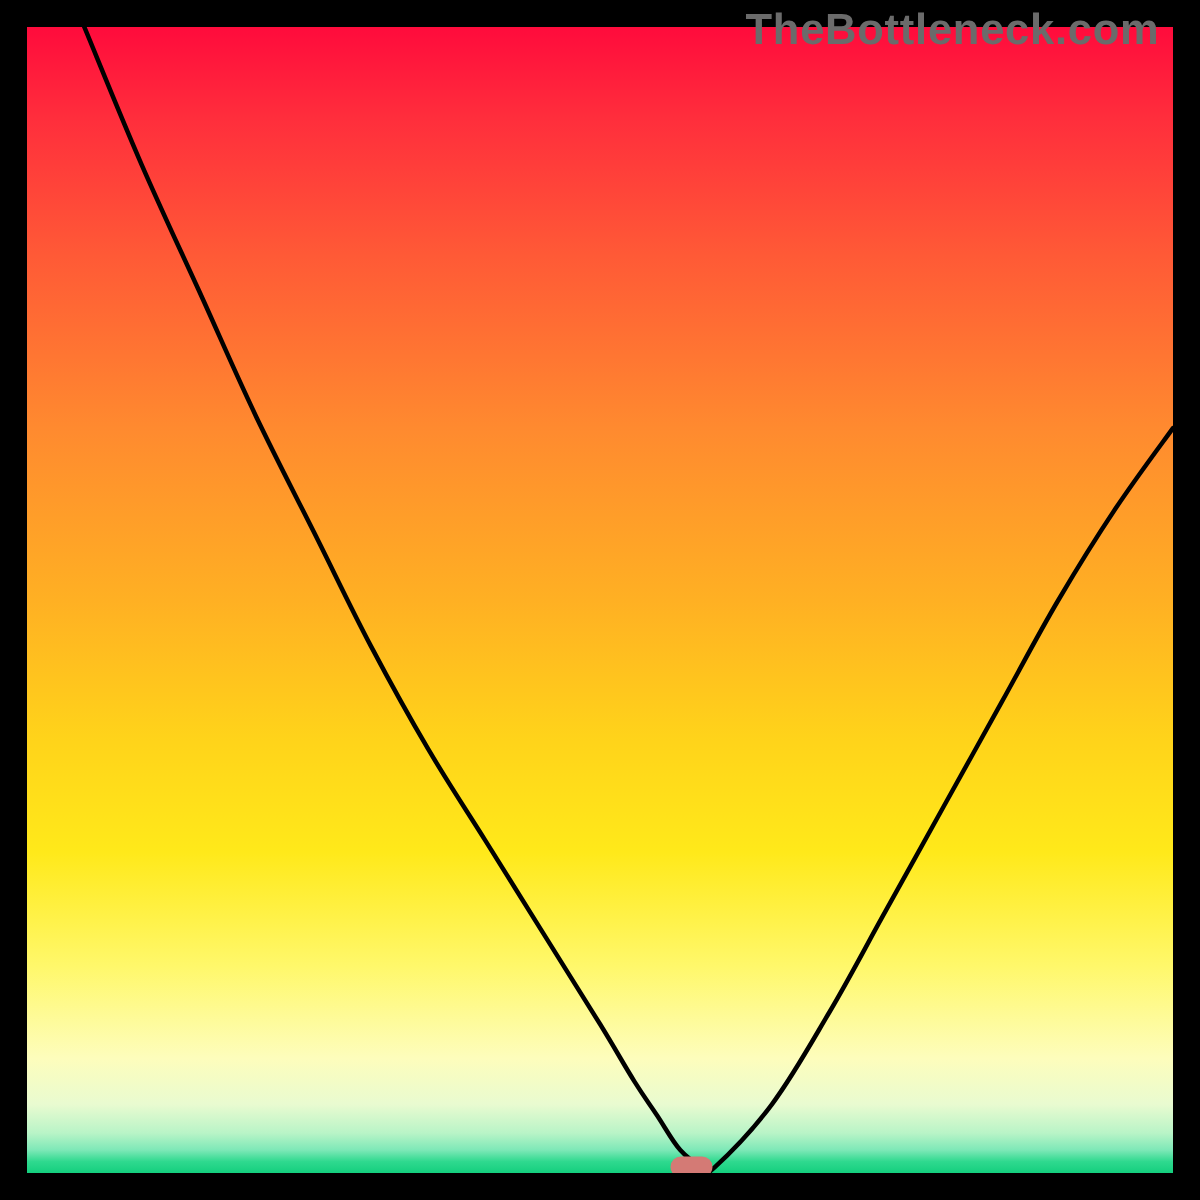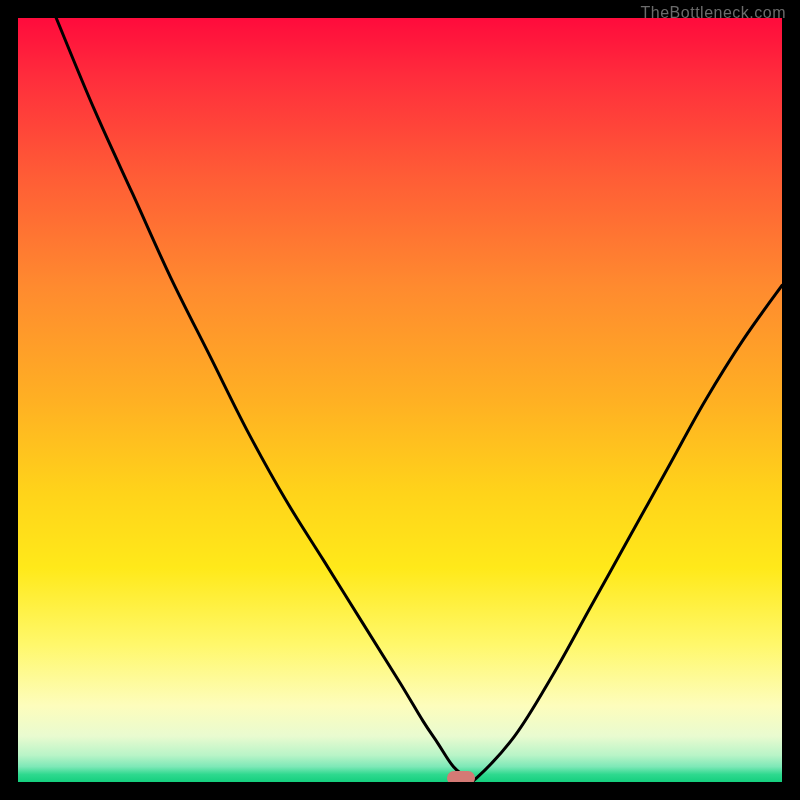--- a/index.html
+++ b/index.html
@@ -13,24 +13,24 @@
   }
   .frame {
     position: relative;
     width: 800px;
     height: 800px;
     background: #000;
   }
   .watermark {
     position: absolute;
     top: 4px;
-    right: 14px;
+    right: 27px;
     color: #6b6b6b;
-    font-size: 16px;
-    font-weight: 400;
+    font-size: 29px;
+    font-weight: 700;
     letter-spacing: 0.5px;
     z-index: 5;
     user-select: none;
   }
   .plot-area {
     position: absolute;
     left: 18px;
     top: 18px;
     width: 764px;
     height: 764px;

